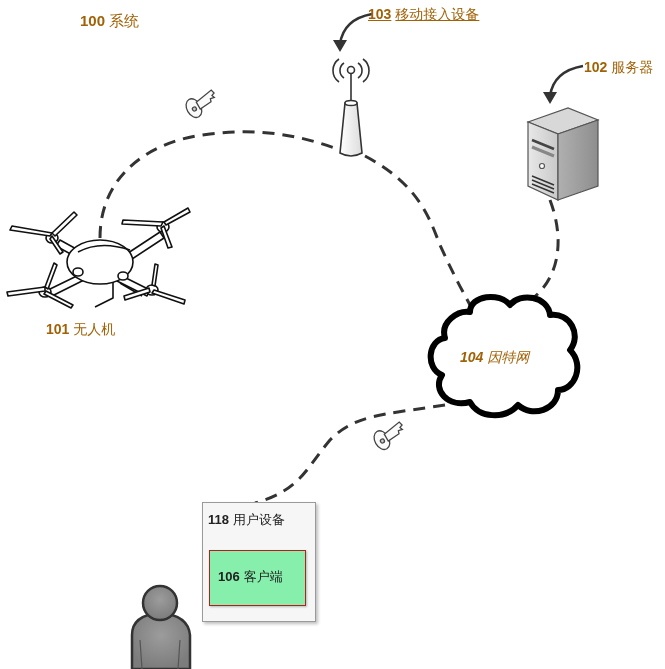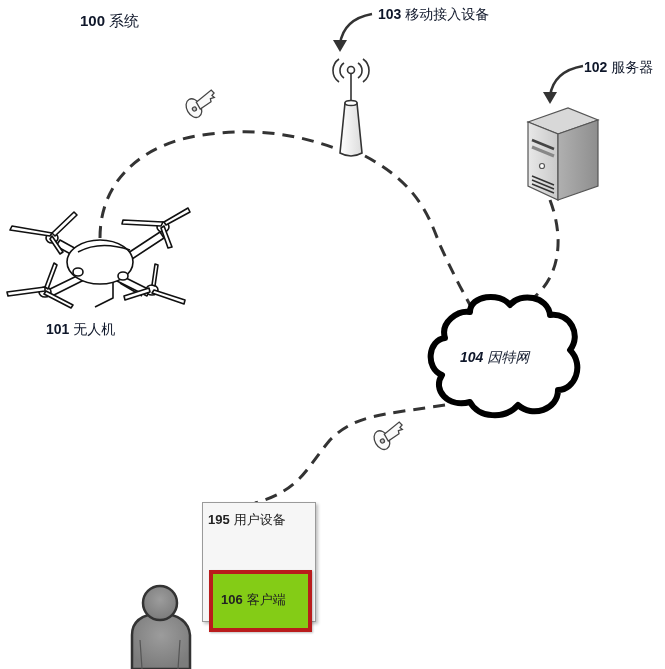--- a/index.html
+++ b/index.html
@@ -1,25 +1,25 @@
 <!DOCTYPE html>
 <html><head>
 <meta charset="utf-8">
 <style>
   html, body { margin: 0; padding: 0; background: #ffffff; }
   body { width: 665px; height: 669px; position: relative; overflow: hidden;
          font-family: "DejaVu Sans", "Liberation Sans", sans-serif; color: #222; }
-  .label { position: absolute; font-size: 14px; white-space: nowrap; color: #0f172a; }
+  .label { position: absolute; font-size: 14px; white-space: nowrap; color: #a16207; }
   .num { font-weight: bold; font-family: "Liberation Sans", sans-serif; margin-right: 4px; }
   svg { position: absolute; left: 0; top: 0; }
   .device-box { position: absolute; left: 202px; top: 502px; width: 112px; height: 118px;
                 background: #f6f6f6; border: 1px solid #9a9a9a;
                 box-shadow: 2px 2px 3px rgba(0,0,0,0.25); }
-  .client-box { position: absolute; left: 209px; top: 570px; width: 95px; height: 54px;
-                background: #84cc16; border: 4px solid #b91c1c;
+  .client-box { position: absolute; left: 209px; top: 550px; width: 95px; height: 54px;
+                background: #86efac; border: 1px solid #b91c1c;
                 box-shadow: 1px 1px 2px rgba(0,0,0,0.25); }
   .device-title { position: absolute; left: 5px; top: 8px; font-size: 13px; white-space: nowrap; }
   .client-title { position: absolute; left: 8px; top: 17px; font-size: 13px; white-space: nowrap; }
 </style>
 </head>
 <body>
 
 <div class="label" style="left:80px; top:12px; font-size:15px;">
   <span class="num">100</span><span>系统</span>
 </div>
@@ -133,38 +133,38 @@
            C585,365 575,390 558,390 C558,410 532,418 518,405 C505,420 478,418 470,402
            C448,408 432,390 442,375 C425,368 428,340 445,338 C440,322 458,310 470,312 Z" fill="#fff" stroke="#000" stroke-width="6" stroke-linejoin="round"></path>
 
   <g stroke="#333" stroke-width="2.5">
     <path d="M132,669 L132,635 Q132,615 160,613 Q188,615 190,635 L190,669 Z" fill="url(#userGrad)"></path>
     <circle cx="160" cy="603" r="17" fill="url(#userGrad)"></circle>
     <path d="M140,640 L142,669 M180,640 L178,669" stroke="#555" stroke-width="1.2" fill="none"></path>
   </g>
 </svg>
 
-<div class="label" style="left:378px; top:6px;">
+<div class="label" style="left:368px; top:6px;text-decoration:underline;">
   <span class="num">103</span><span>移动接入设备</span>
 </div>
 
 <div class="label" style="left:584px; top:59px;">
   <span class="num">102</span><span>服务器</span>
 </div>
 
 <div class="label" style="left:46px; top:321px;">
   <span class="num">101</span><span>无人机</span>
 </div>
 
 <div class="label" style="left:460px; top:349px;font-style:italic;">
   <span class="num">104</span><span>因特网</span>
 </div>
 
 <div class="device-box">
   <div class="device-title">
-    <span class="num">195</span><span>用户设备</span>
+    <span class="num">118</span><span>用户设备</span>
   </div>
 </div>
 <div class="client-box">
   <div class="client-title">
     <span class="num">106</span><span>客户端</span>
   </div>
 </div>
 
 </body></html>

